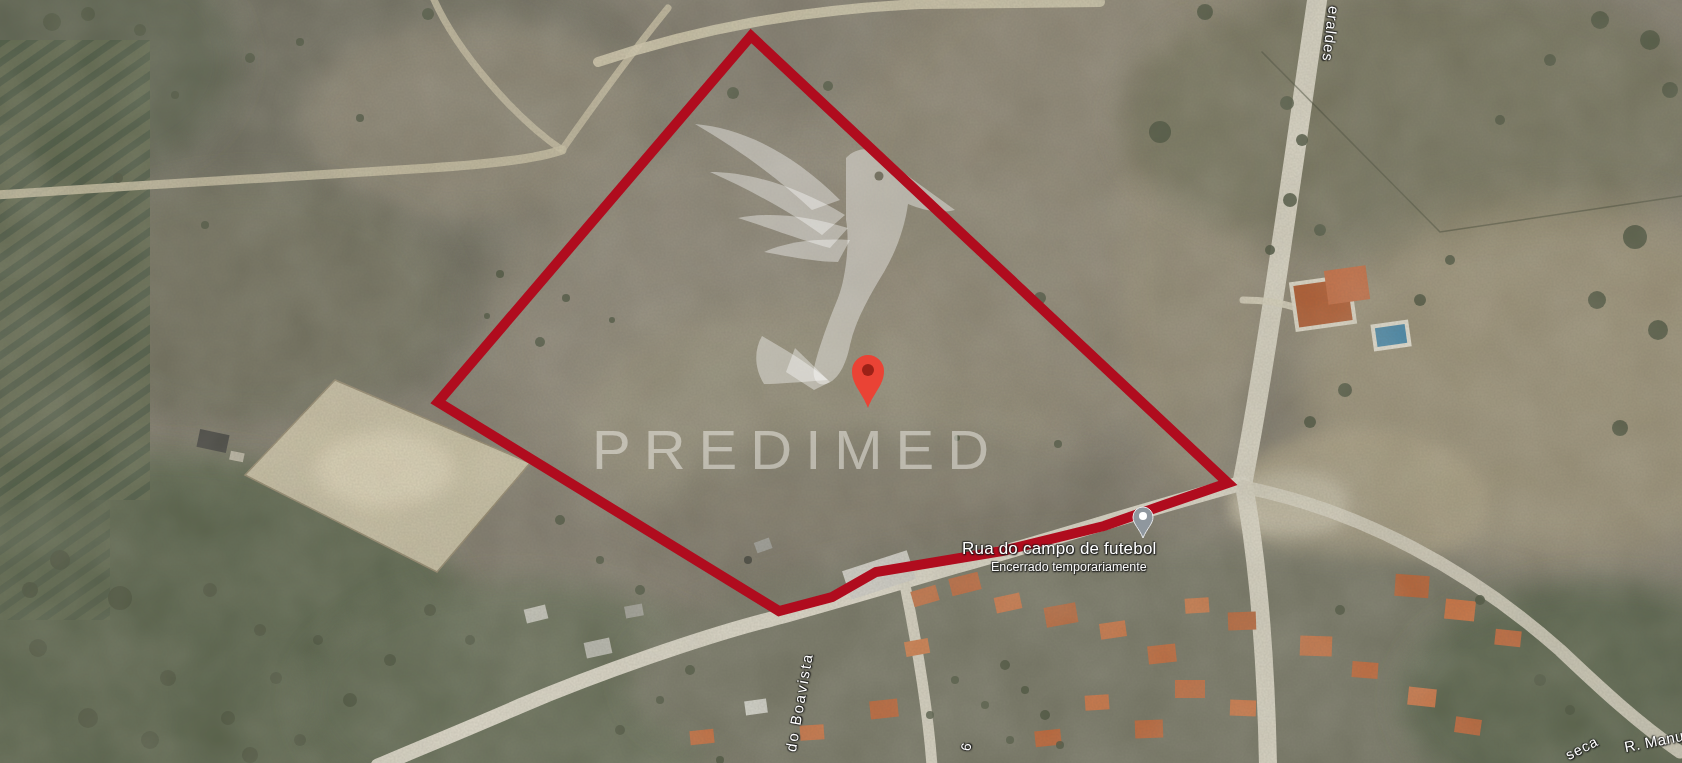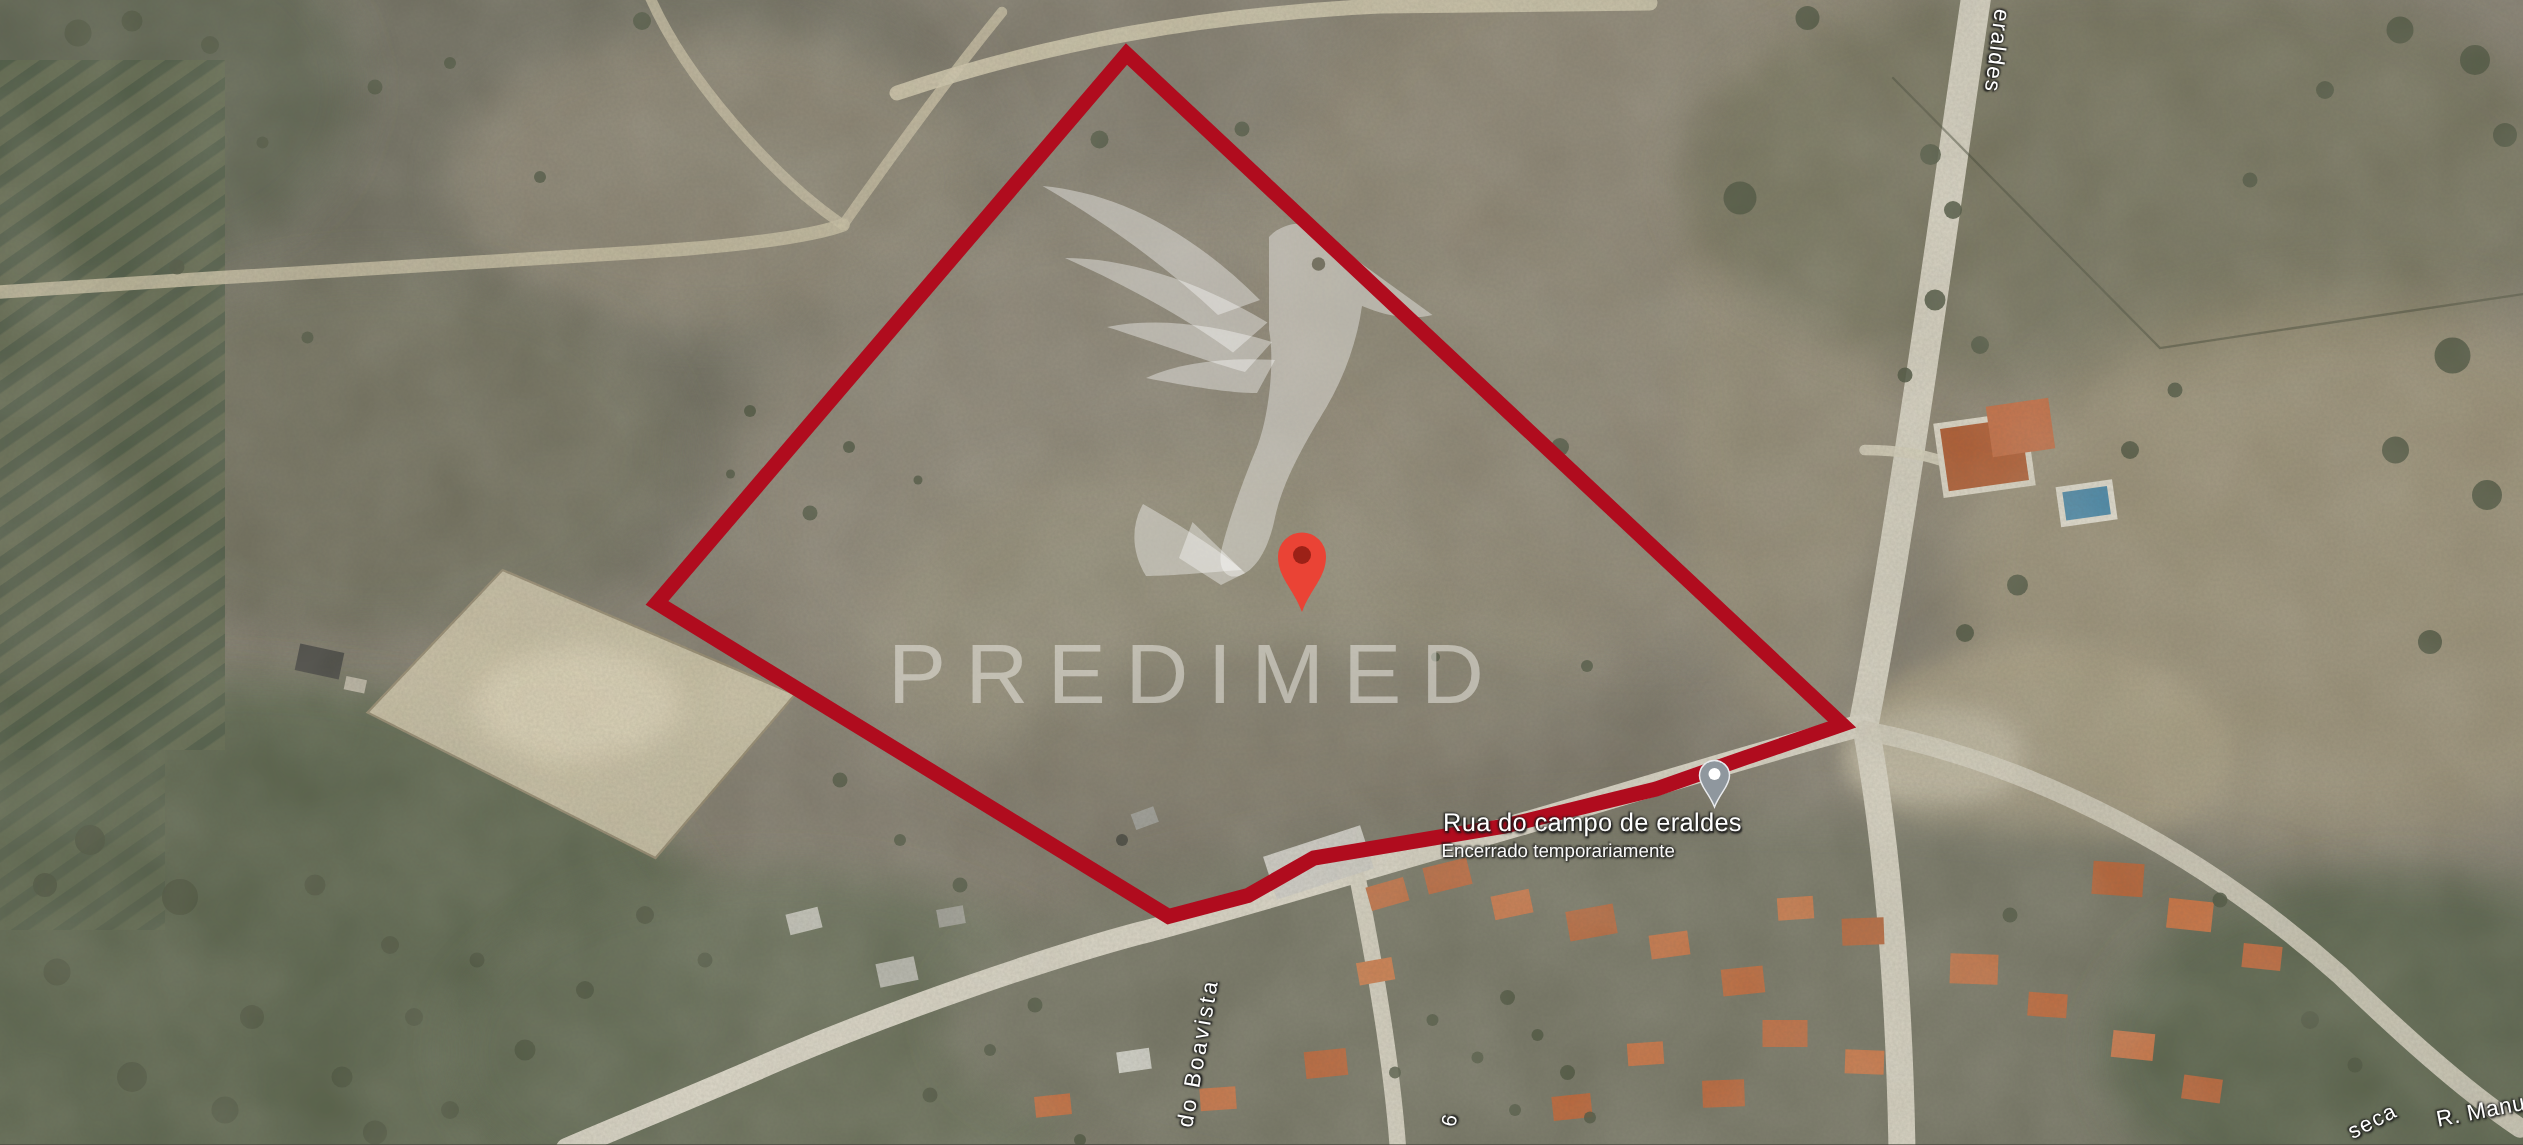--- a/index.html
+++ b/index.html
@@ -8,21 +8,21 @@
     font-family:"Liberation Sans",sans-serif;background:#7d7769;
   }
   #terrain-svg{position:absolute;left:0;top:0;}
   .lbl{
     position:absolute;color:#fff;white-space:nowrap;font-weight:400;
     text-shadow:0 1px 2px rgba(25,25,25,.95),0 0 2px rgba(25,25,25,.9),
                 1px 1px 1px rgba(25,25,25,.8),-1px -1px 1px rgba(25,25,25,.6);
     transform-origin:center center;
   }
   #lbl-futebol{left:962px;top:539px;font-size:17px;letter-spacing:.2px;}
-  #lbl-status{left:961px;top:560px;font-size:12.5px;opacity:.96;}
+  #lbl-status{left:991px;top:560px;font-size:12.5px;opacity:.96;}
   #lbl-eraldes{left:1331px;top:34px;transform:translate(-50%,-50%) rotate(97deg);font-size:15px;letter-spacing:1px;}
   #lbl-boavista{left:799px;top:702px;transform:translate(-50%,-50%) rotate(-80deg);font-size:15px;letter-spacing:2px;}
   #lbl-seca{left:1582px;top:748px;transform:translate(-50%,-50%) rotate(-27deg);font-size:14.5px;letter-spacing:1px;}
   #lbl-manu{left:1654px;top:741px;transform:translate(-50%,-50%) rotate(-11deg);font-size:15px;letter-spacing:.5px;}
   #lbl-six{left:966px;top:747px;transform:translate(-50%,-50%) rotate(-78deg);font-size:14px;}
   #wm-text{
     position:absolute;left:592px;top:417px;font-size:58px;letter-spacing:13px;
     color:rgba(242,240,234,.5);font-weight:400;transform:scaleY(.97);
     transform-origin:left top;white-space:nowrap;
   }
@@ -261,21 +261,21 @@
     </g>
 
     <g>
       <path d="M868,408 C862,392 852,385 852,371 A16,16 0 1 1 884,371 C884,385 874,392 868,408 Z" fill="#ea4335"></path>
       <circle cx="868" cy="370" r="6" fill="#8e1b12" opacity=".85"></circle>
     </g>
   </svg>
 
   <div id="wm-text">PREDIMED</div>
 
-  <div class="lbl" id="lbl-futebol">Rua do campo de eraldes</div>
+  <div class="lbl" id="lbl-futebol">Rua do campo de futebol</div>
   <div class="lbl" id="lbl-status">Encerrado temporariamente</div>
   <div class="lbl" id="lbl-eraldes">eraldes</div>
   <div class="lbl" id="lbl-boavista">do Boavista</div>
   <div class="lbl" id="lbl-seca">seca</div>
   <div class="lbl" id="lbl-manu">R. Manu</div>
   <div class="lbl" id="lbl-six">6</div>
 
 </div>
 
 </body></html>

